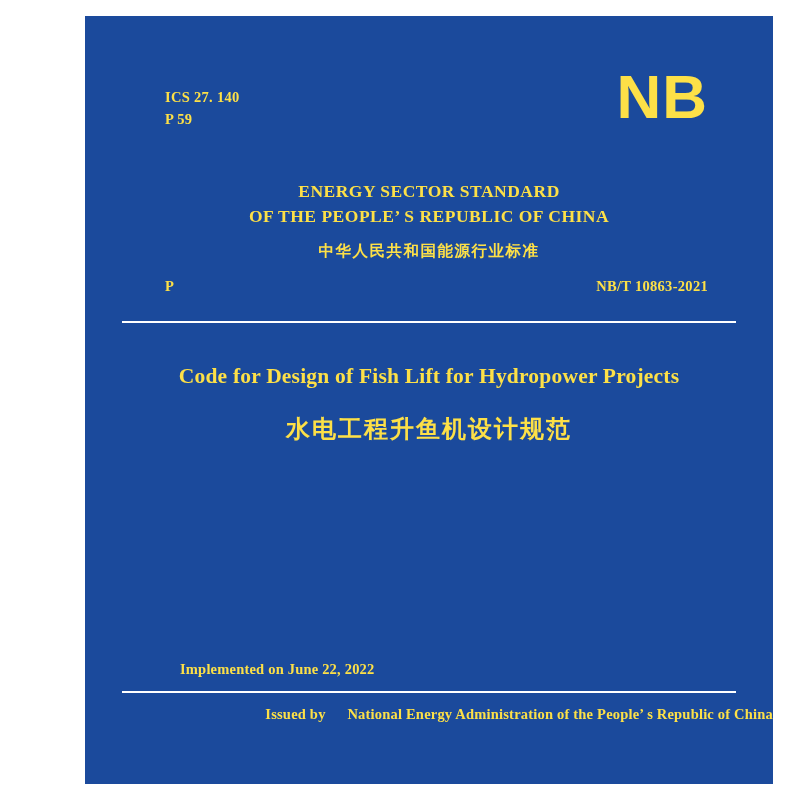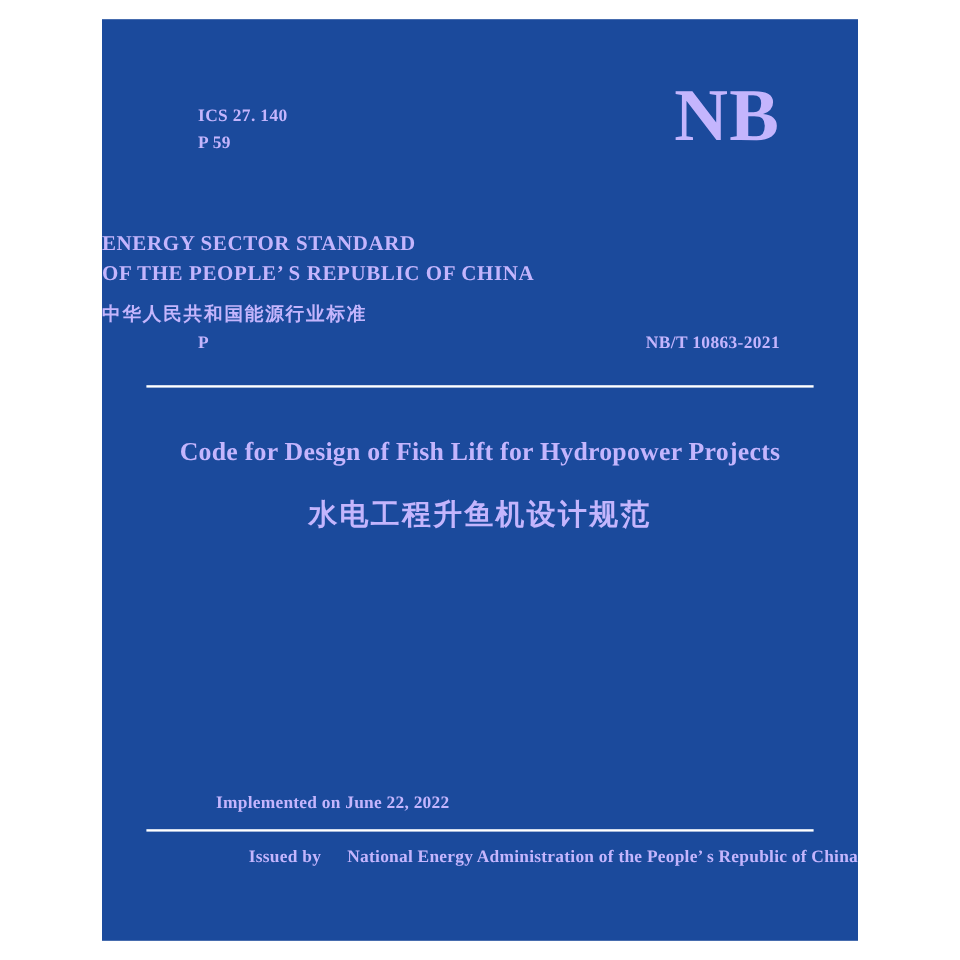--- a/index.html
+++ b/index.html
@@ -15,53 +15,53 @@
   #page {
     position: relative;
     width: 800px;
     height: 800px;
     background: #ffffff;
   }
   .cover {
     position: absolute;
     left: 85px;
     top: 16px;
-    width: 630px;
+    width: 688px;
     height: 768px;
     background: #1b4a9c;
-    color: #c4b5fd;
+    color: #fde047;
     overflow: hidden;
   }
   
   .code-block {
     position: absolute;
     left: 80px;
     top: 70px;
     font-family: "Liberation Serif", serif;
     font-weight: bold;
     font-size: 14.5px;
     line-height: 1.55;
     letter-spacing: 0.3px;
   }
   .nb-logo {
     position: absolute;
     right: 65px;
     top: 50px;
-    font-family: Liberation Serif, serif;
+    font-family: Liberation Sans, sans-serif;
     font-weight: bold;
     font-size: 62px;
     letter-spacing: 1px;
     line-height: 1;
   }
   .org-block {
     position: absolute;
     left: 0;
     right: 0;
-    top: 174px;
-    text-align: left;
+    top: 163px;
+    text-align: center;
   }
   .org-en {
     font-family: "Liberation Serif", serif;
     font-weight: bold;
     font-size: 17.5px;
     letter-spacing: 0.5px;
     line-height: 1.42;
   }
   .org-cn {
     font-family: "DejaVu Sans", sans-serif;

